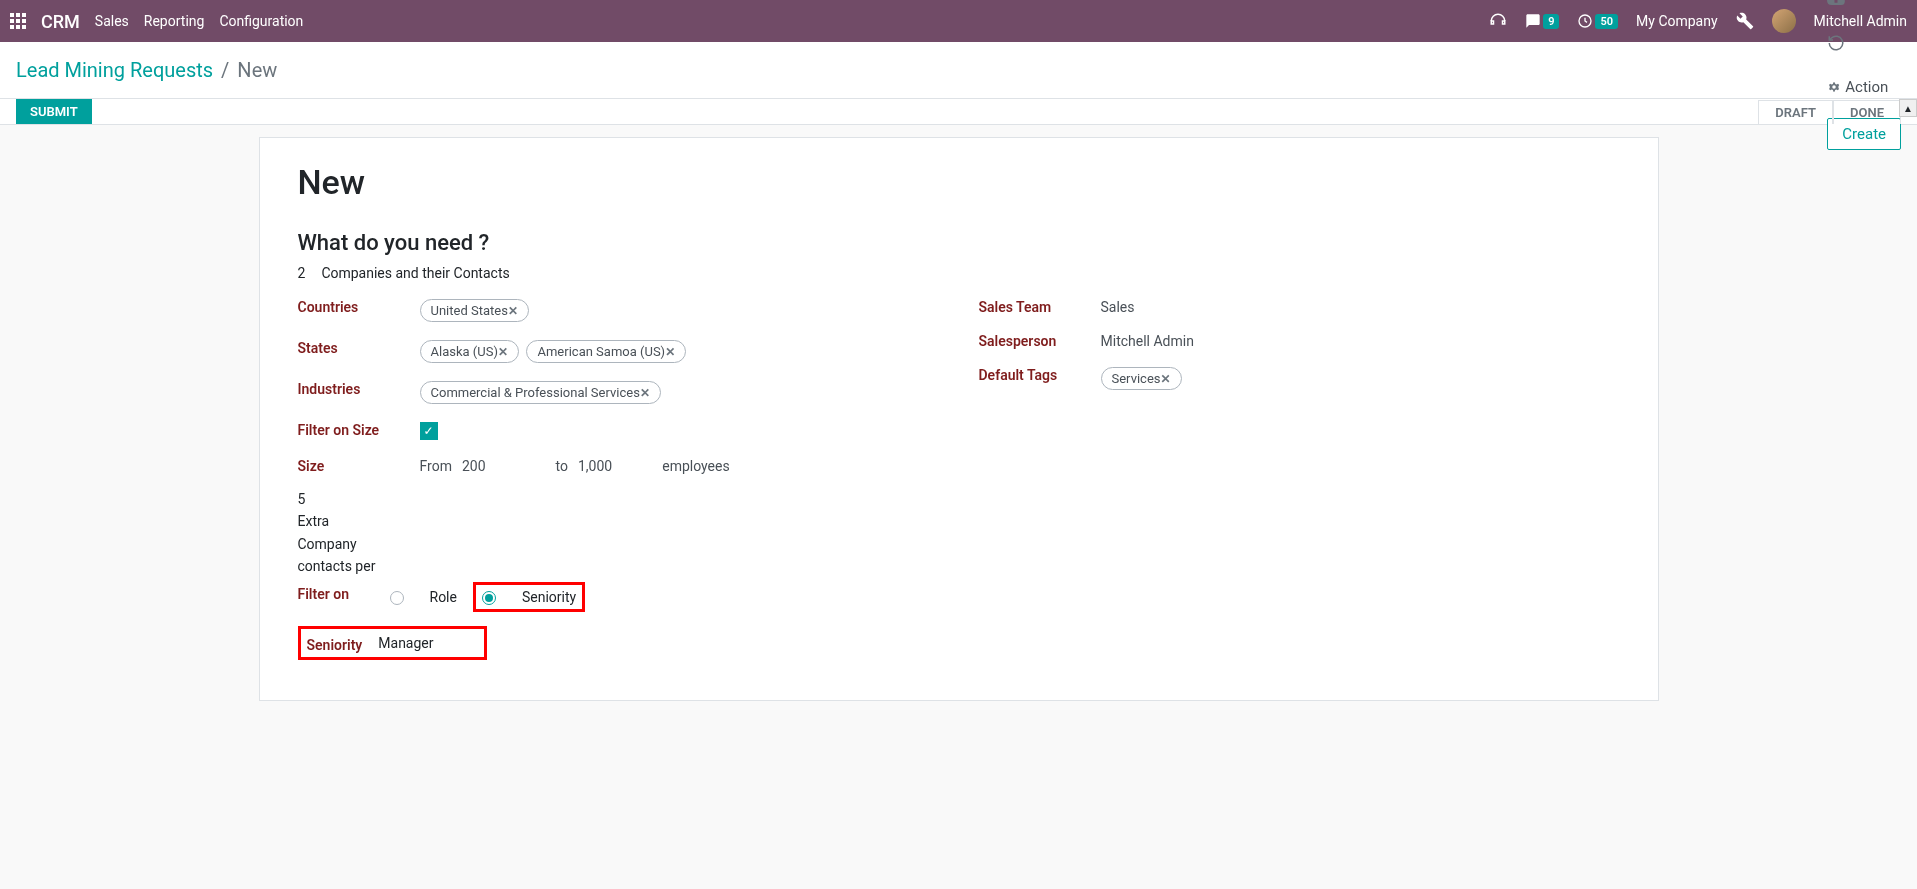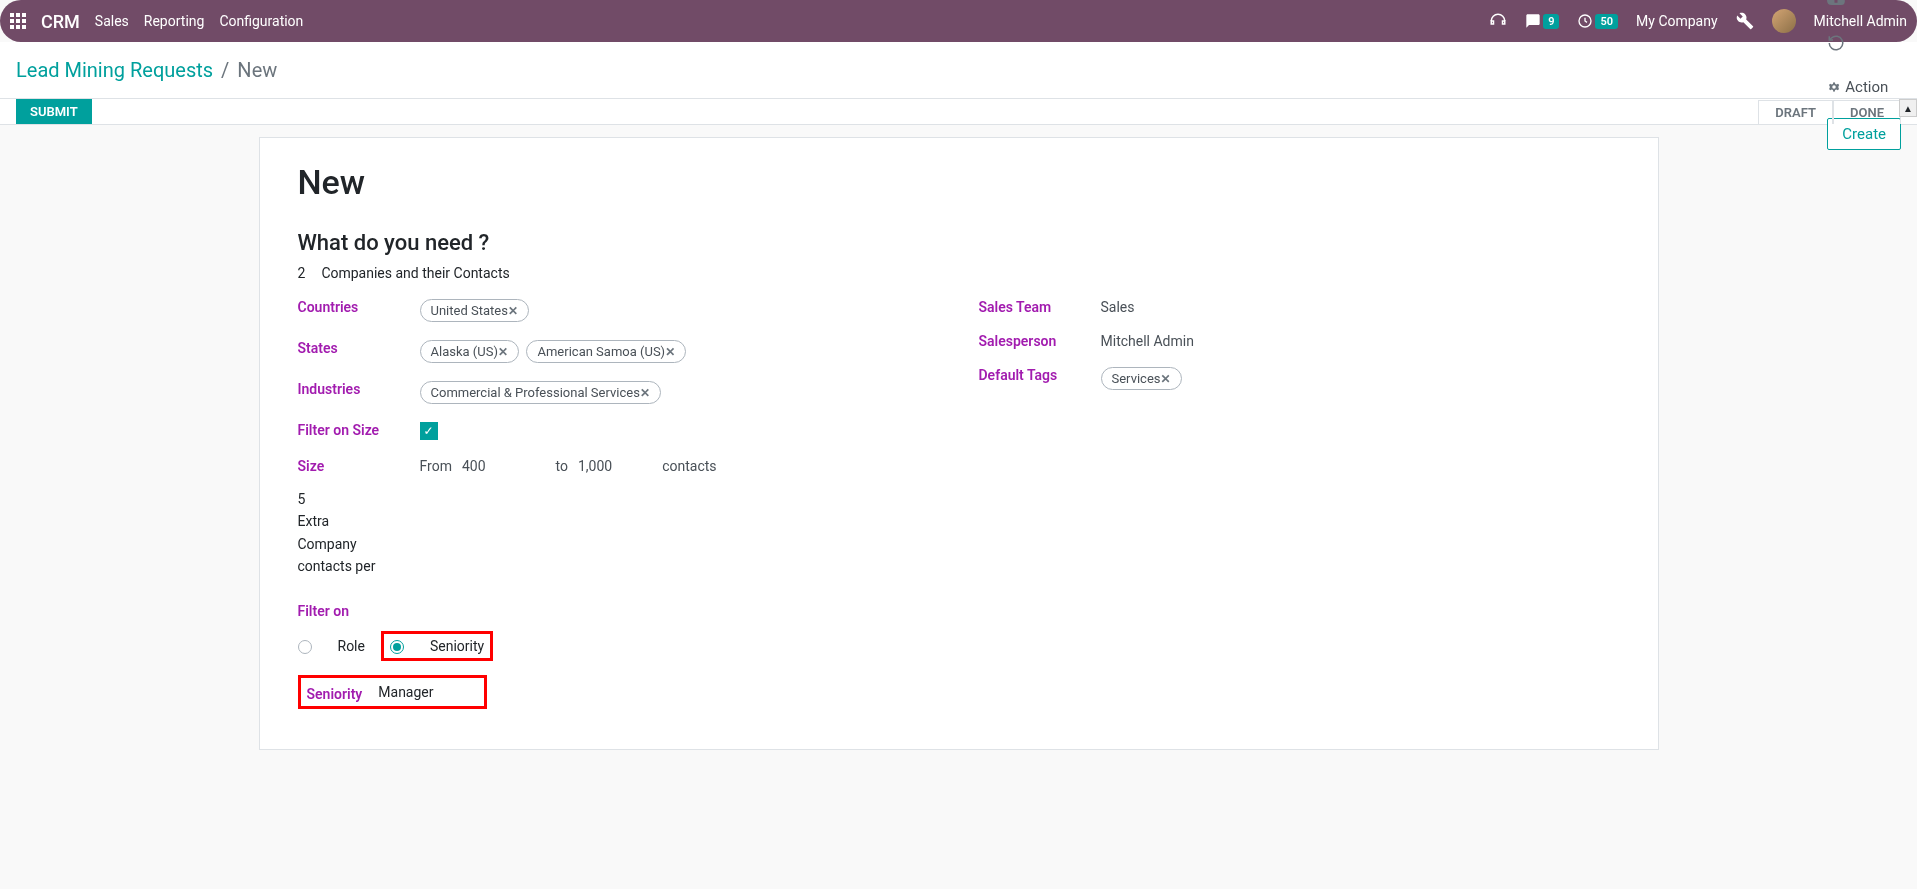--- a/index.html
+++ b/index.html
@@ -14,21 +14,20 @@
       color: #212529;
       overflow: hidden;
     }
     .topbar {
       background: #714b67;
       color: #fff;
       height: 42px;
       display: flex;
       align-items: center;
       padding: 0 10px;
-      border-radius: 21px;
     }
     .topbar-left {
       display: flex;
       align-items: center;
       gap: 15px;
     }
     .apps-icon {
       display: grid;
       grid-template-columns: repeat(3, 4px);
       grid-template-rows: repeat(3, 4px);
@@ -201,21 +200,21 @@
       flex: 1;
     }
     .field-row {
       display: flex;
       align-items: flex-start;
       margin-bottom: 14px;
       gap: 12px;
     }
     .field-label {
       font-weight: 600;
-      color: #a21caf;
+      color: #7f1d1d;
       width: 110px;
       flex-shrink: 0;
       font-size: 14px;
       padding-top: 4px;
     }
     .field-value {
       flex: 1;
       color: #495057;
       font-size: 14px;
       padding-top: 4px;
@@ -464,35 +463,35 @@
           <span class="field-label">Filter on Size</span>
           <div class="field-value">
             <span class="checkbox">✓</span>
           </div>
         </div>
 
         <div class="field-row">
           <span class="field-label">Size</span>
           <div class="field-value size-line">
             <span>From</span>
-            <span style="margin-right:60px;">400</span>
+            <span style="margin-right:60px;">200</span>
             <span>to</span>
             <span style="margin-right:40px;">1,000</span>
-            <span>contacts</span>
+            <span>employees</span>
           </div>
         </div>
 
         <div class="extra-block">
           <div>5</div>
           <div>Extra</div>
           <div>Company</div>
           <div>contacts per</div>
         </div>
 
-        <div class="field-row" style="margin-top:21px;flex-direction:column;">
+        <div class="field-row" style="margin-top:4px;">
           <span class="field-label" style="width:80px;">Filter on</span>
           <div class="radio-group">
             <label class="radio-option">
               <span class="radio"></span>
               <span>Role</span>
             </label>
             <span class="highlight-box">
               <label class="radio-option">
                 <span class="radio checked"></span>
                 <span>Seniority</span>

